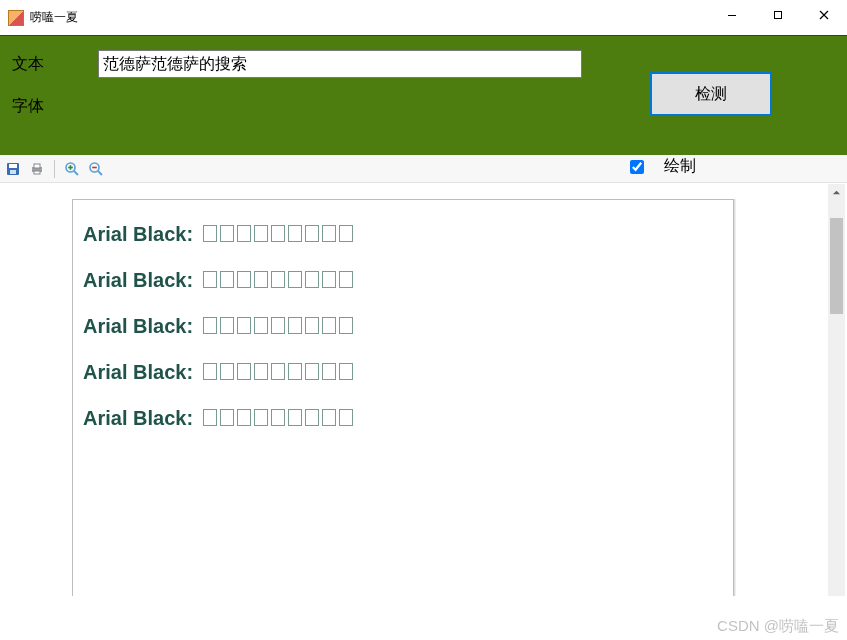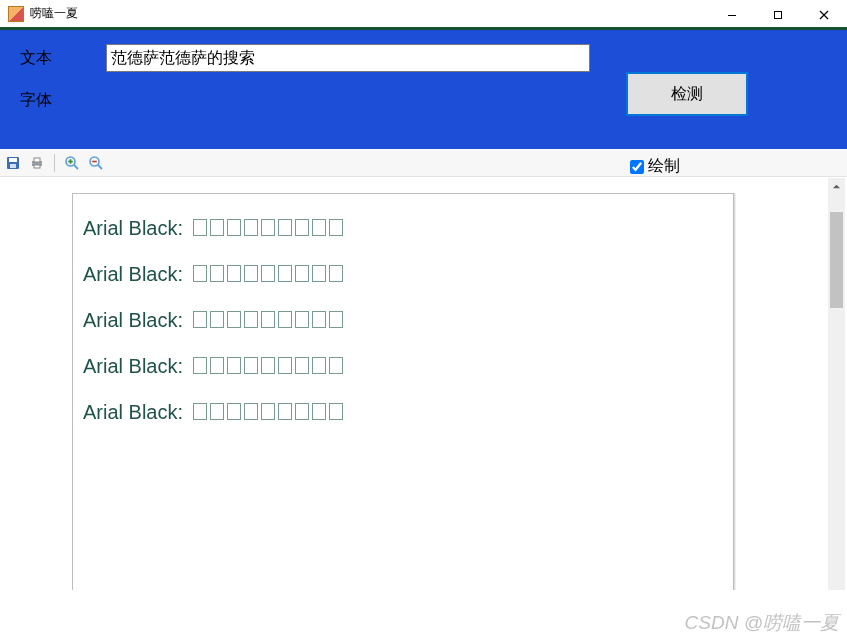--- a/index.html
+++ b/index.html
@@ -7,47 +7,47 @@
       font-family: "Microsoft YaHei", SimSun, Arial, sans-serif;
       font-size: 13px;
       background: #fff;
       width: 847px;
       height: 640px;
       overflow: hidden;
       position: relative;
     }
     
     .titlebar {
-      height: 30px;
+      height: 36px;
       background: #fff;
       display: flex;
       align-items: center;
       padding: 0 0 0 8px;
-      border-bottom: 3px solid #14532d;
+      border-bottom: 1px solid #14532d;
       font-family: Liberation Serif, serif;
     }
     .app-icon {
       width: 16px; height: 16px;
       background: linear-gradient(135deg,#f7b267 0 50%,#d9544d 50% 100%);
       border: 1px solid #b7791f;
       margin-right: 6px;
     }
     .title-text { flex: 0 0 auto; color:#000; font-size:12px;}
     .title-spacer { flex: 1; }
     .win-btns { display:flex; height:100%; }
     .win-btn {
       width:46px; height:30px;
       display:flex; align-items:center; justify-content:center;
       font-size:11px; color:#000;
     }
     .win-btn svg { width:10px; height:10px; }
     
     .form-area {
-      background:#1d4ed8;
-      padding: 14px 12px 20px 20px;
+      background:#4d7c0f;
+      padding: 14px 12px 20px 12px;
     }
     .row {
       display:flex;
       align-items:center;
       margin-bottom: 18px;
     }
     .row:last-child{margin-bottom:6px;}
     .lbl {
       width: 86px;
       font-size: 16px;
@@ -73,25 +73,26 @@
       gap: 40px;
     }
     .detect-btn{
       width: 122px;
       height: 44px;
       background:#e1e1e1;
       border: 2px solid #0078d7;
       font-size:16px;
       font-family: inherit;
       cursor:pointer;
+      margin-left:24px;
     }
     .chk-wrap{
       display:flex;
       align-items:center;
-      gap:4px;
+      gap:20px;
       font-size:16px;
       padding-left:4px;
     }
     .chk {
       width:14px;height:14px;
     }
     
     .toolbar{
       height:28px;
       background:#f7f7f7;
@@ -121,21 +122,21 @@
       width:662px;
       height:calc(100% - 16px);
       background:#fff;
       border:1px solid #bdbdbd;
       border-bottom:none;
       box-shadow: 1px 0 0 #ddd, 2px 0 0 #eee;
       padding: 14px 10px;
     }
     .sample-line{
       font-family: "Arial Black", Arial, sans-serif;
-      font-weight:400;
+      font-weight:700;
       font-size:20px;
       color:#20534a;
       line-height:1;
       margin: 10px 0 26px 0;
       letter-spacing:0;
       white-space:nowrap;
     }
     .sample-label{}
     .sample-boxes{
       display:inline-flex;
@@ -170,25 +171,24 @@
       height:96px;
       background:#c2c2c2;
       border-radius:0;
     }
     .scroll-up svg{width:9px;height:9px;fill:#606060;}
     
     .watermark{
       position:absolute;
       right:8px;
       bottom:4px;
-      font-size:19px;
+      font-size:15px;
       color:rgba(120,120,120,.45);
       font-family: "Microsoft YaHei", sans-serif;
       pointer-events:none;
-      font-style:italic;
     }
   </style>
 </head>
 <body>
 
 <div class="titlebar">
   <div class="app-icon"></div>
   <div class="title-text">唠嗑一夏</div>
   <div class="title-spacer"></div>
   <div class="win-btns">

